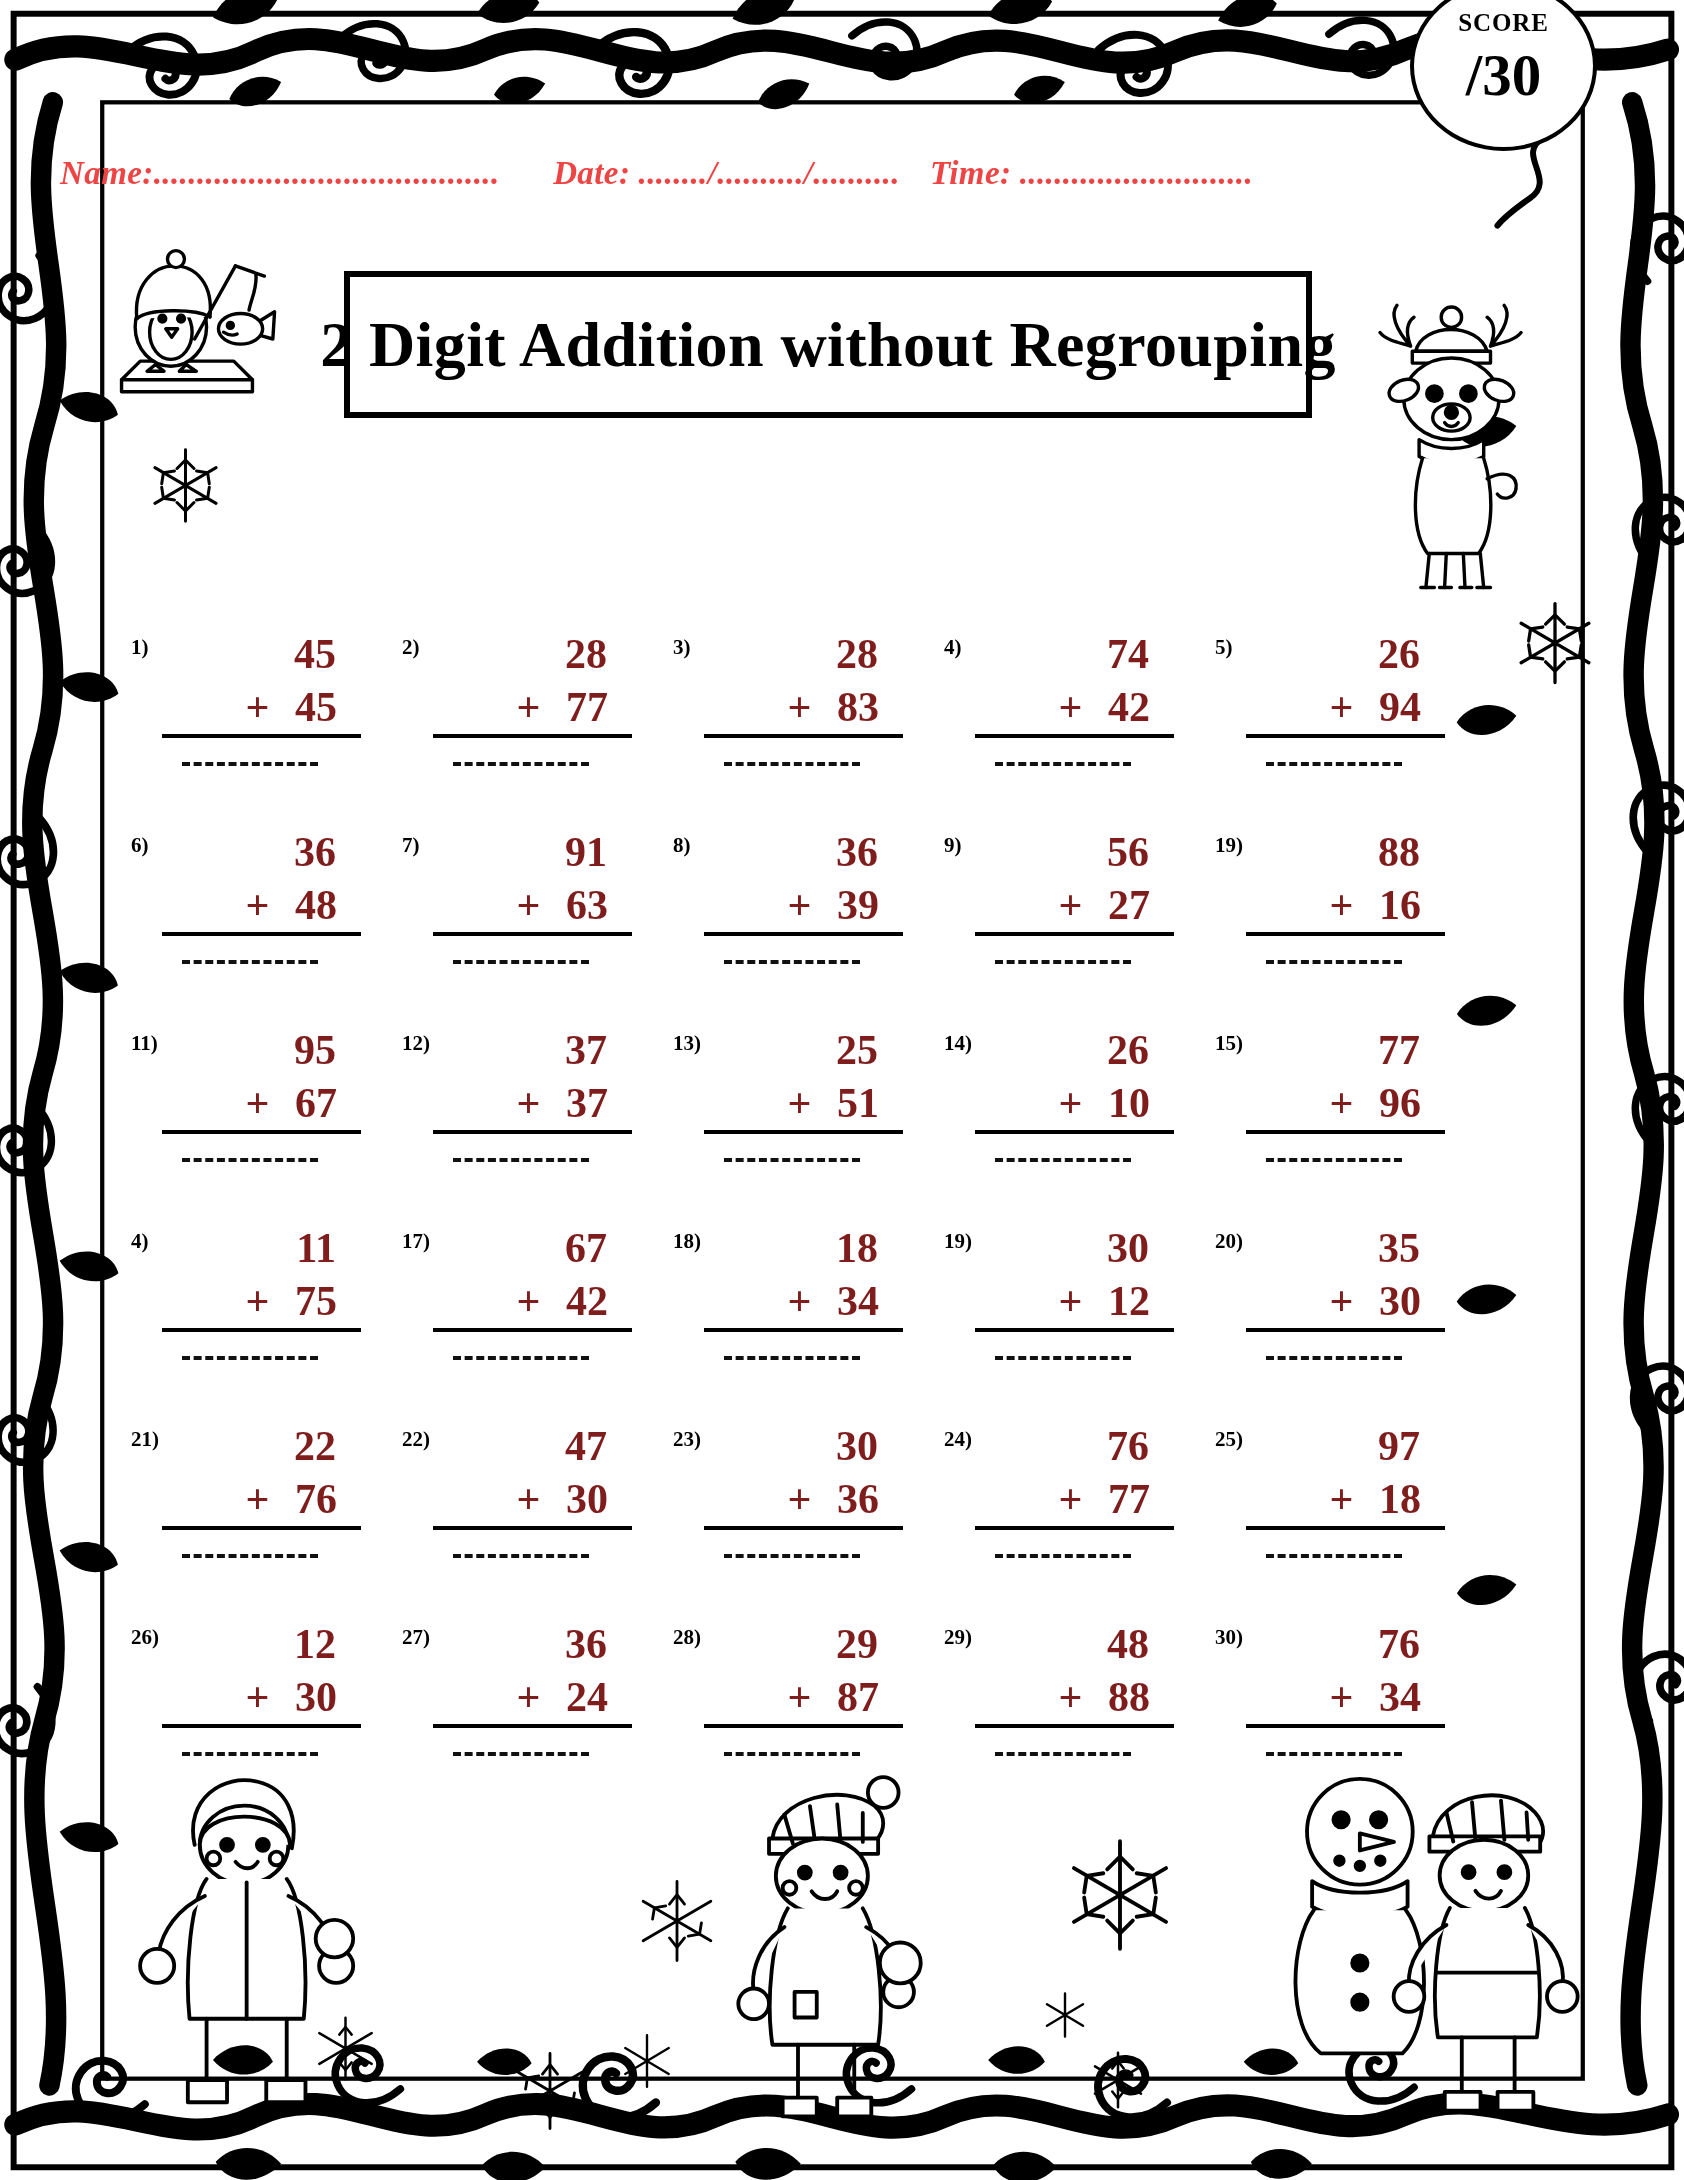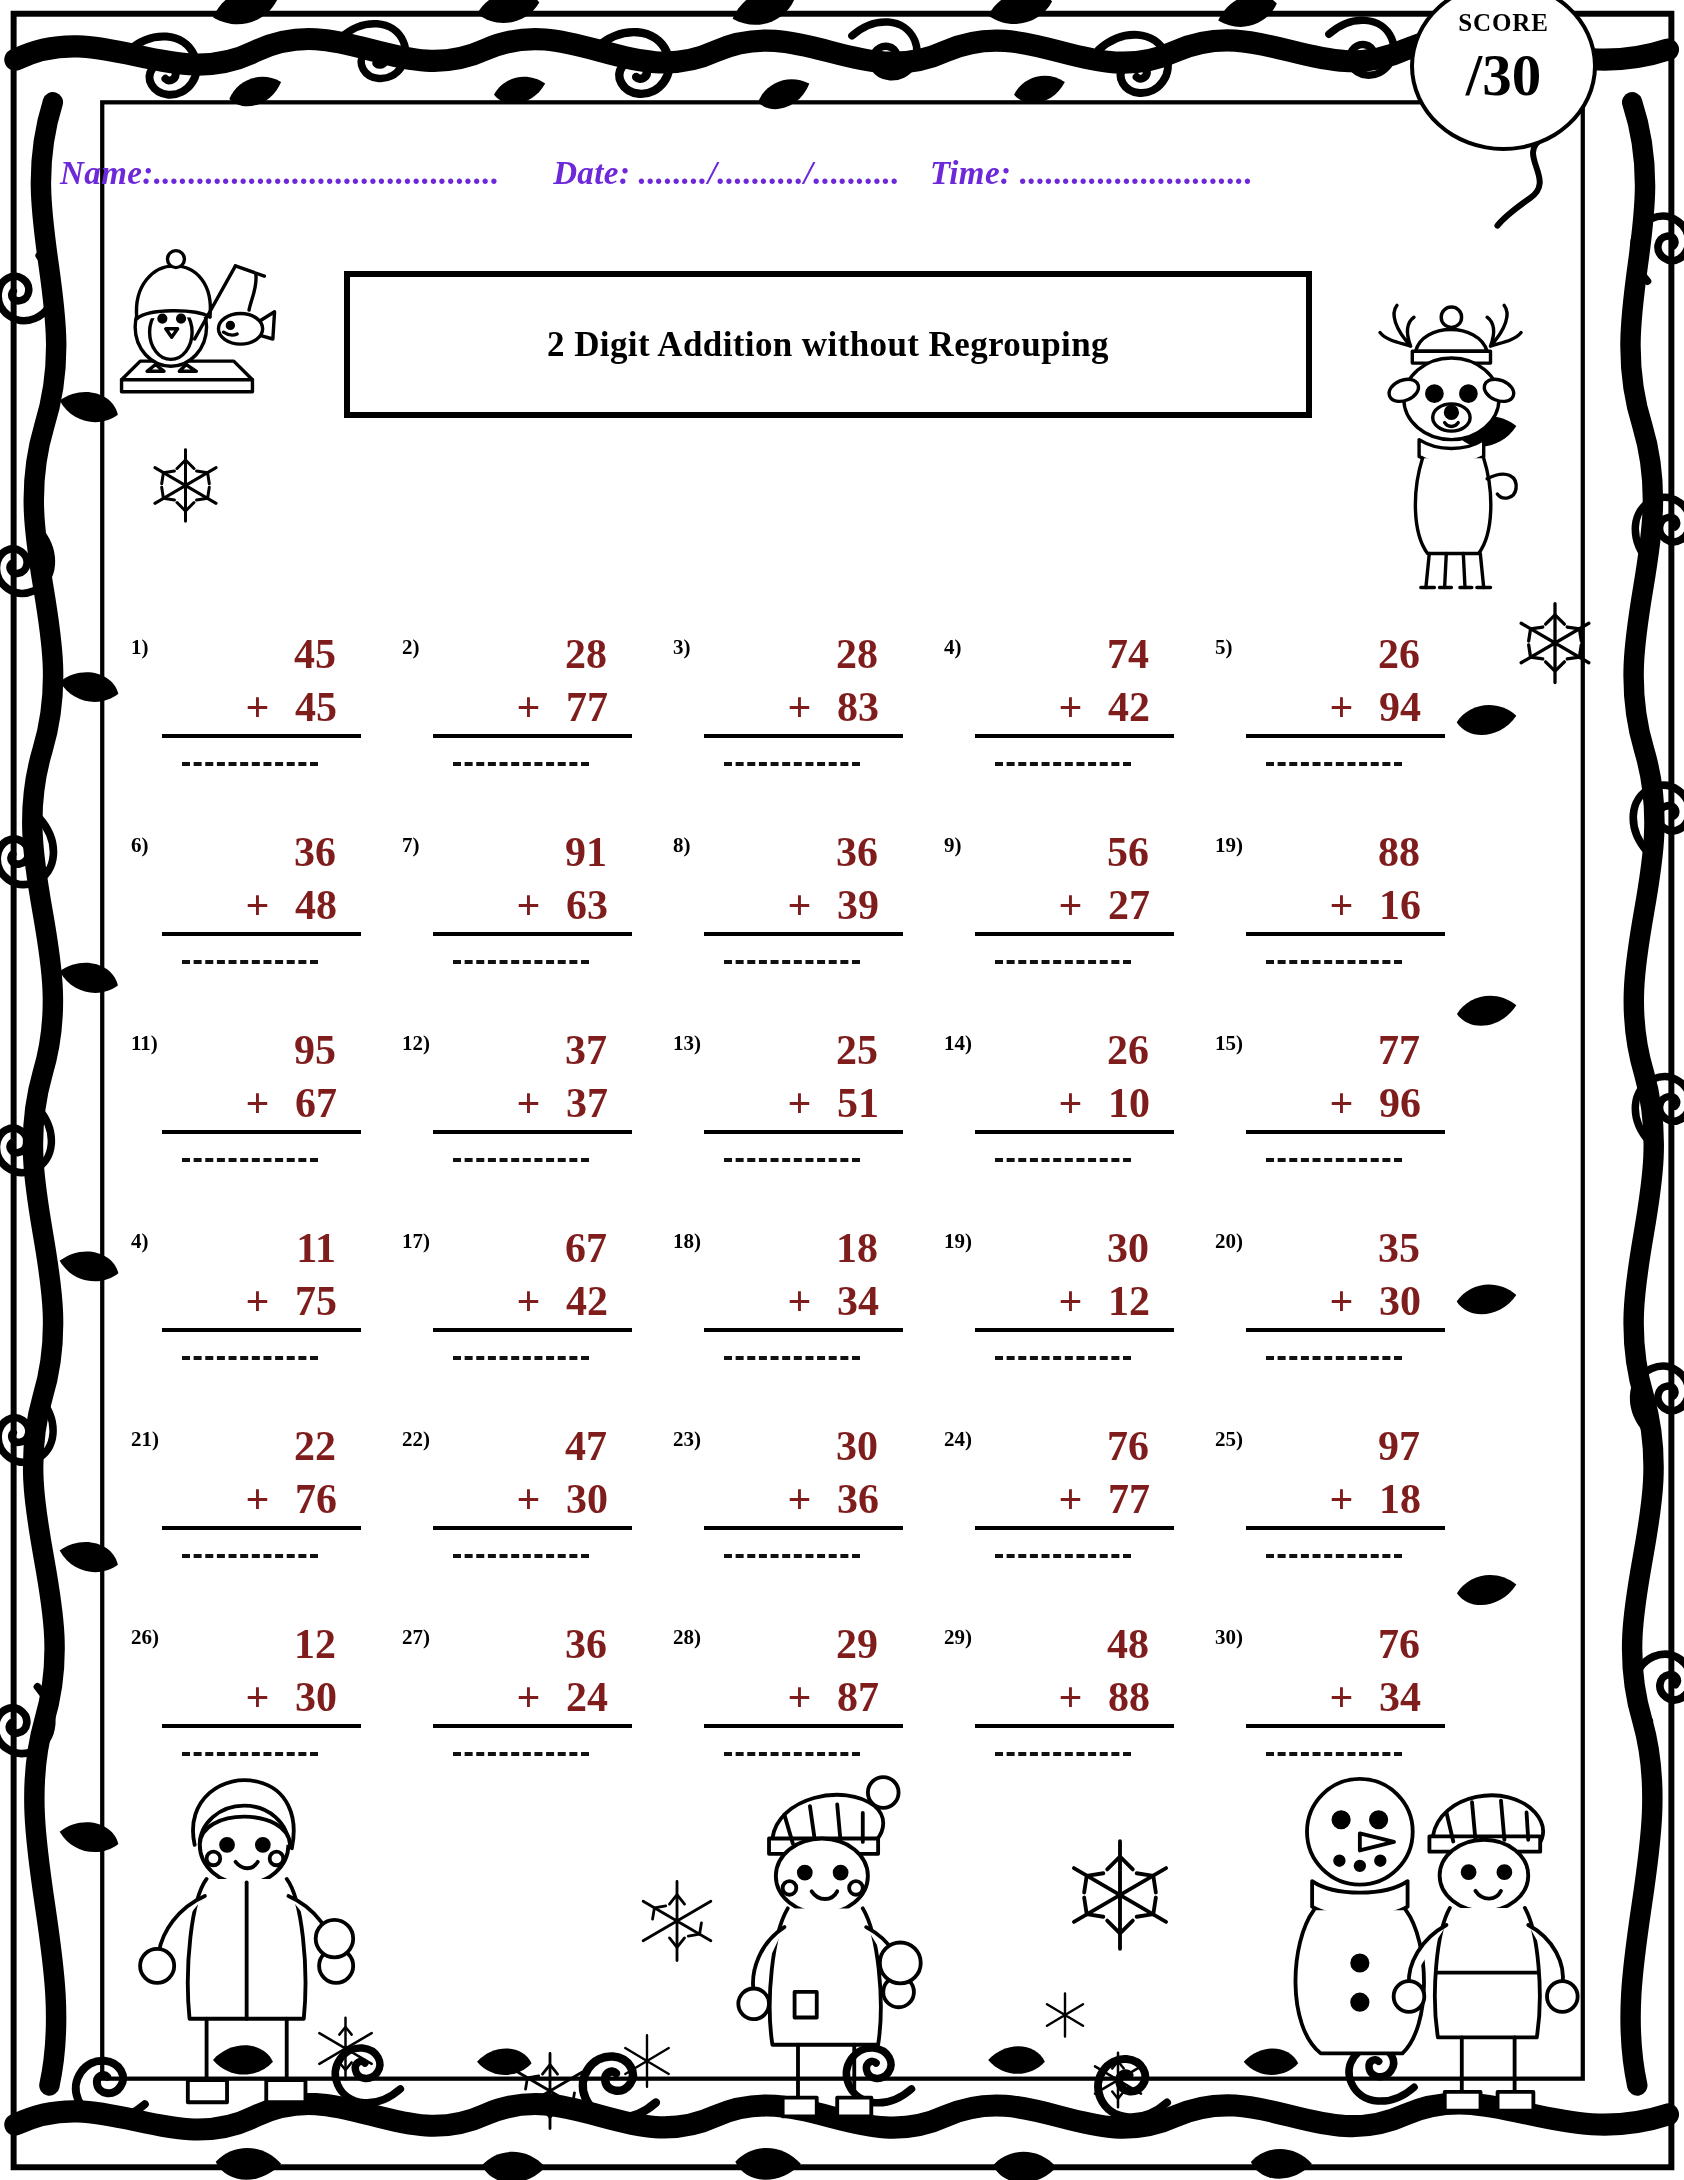--- a/index.html
+++ b/index.html
@@ -27,21 +27,21 @@
   
   .header-line {
     position: absolute;
     left: 60px;
     top: 155px;
     width: 1380px;
     font-family: "Liberation Serif", serif;
     font-style: italic;
     font-weight: bold;
     font-size: 33px;
-    color: #6d28d9;
+    color: #ef4444;
     white-space: nowrap;
   }
   .header-line span { letter-spacing: 0.4px; }
   .hl-dots { letter-spacing: 0.9px; }
 
   
   .score-bubble {
     position: absolute;
     left: 1410px;
     top: -19px;
@@ -83,21 +83,21 @@
     height: 147px;
     border: 6.8px solid #000;
     box-sizing: border-box;
     display: flex;
     align-items: center;
     justify-content: center;
     background: #fff;
   }
   .title-text {
     font-family: "Liberation Serif", serif;
-    font-size: 35px;
+    font-size: 64px;
     font-weight: bold;
     color: #000;
     letter-spacing: 0.4px;
     white-space: nowrap;
   }
 
   
   .problems {
     position: absolute;
     left: 119px;

